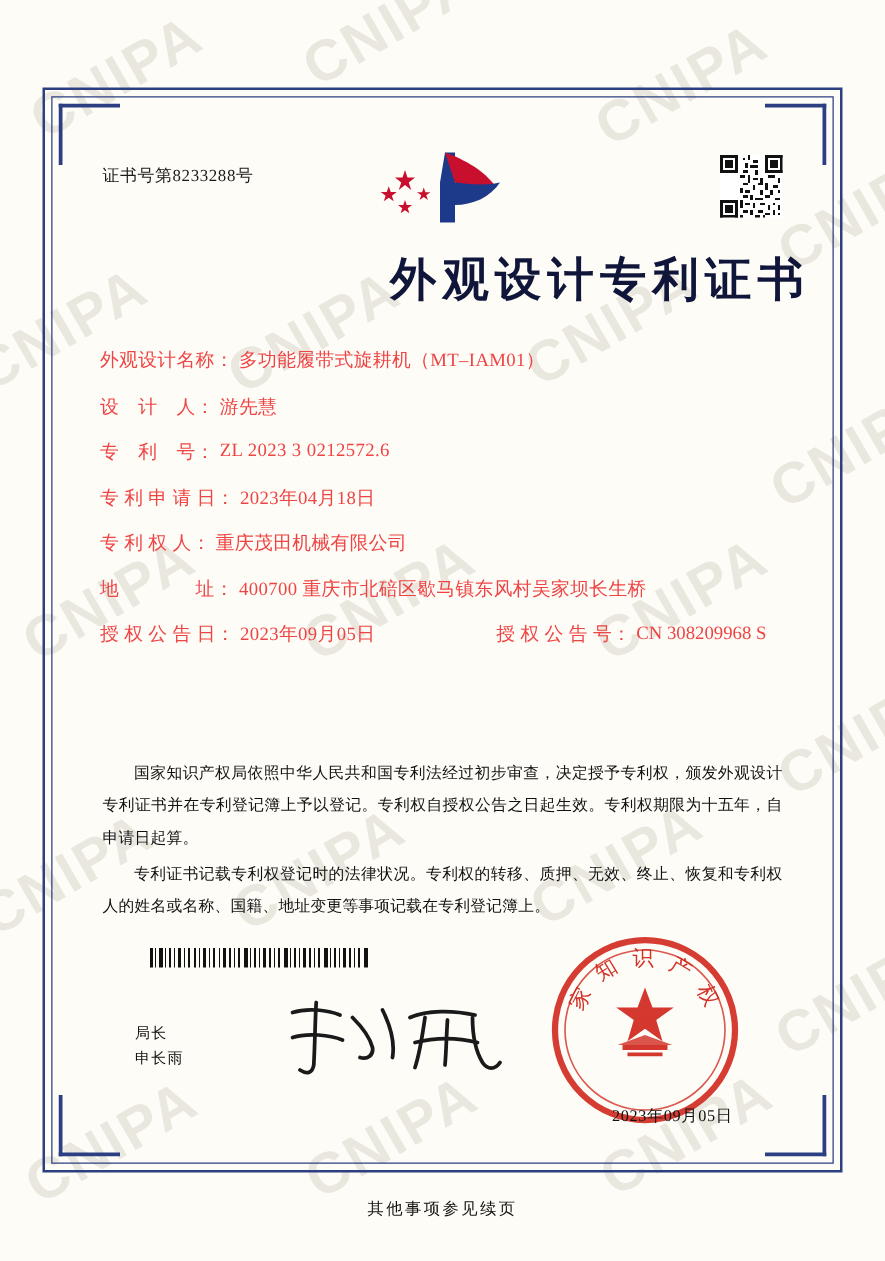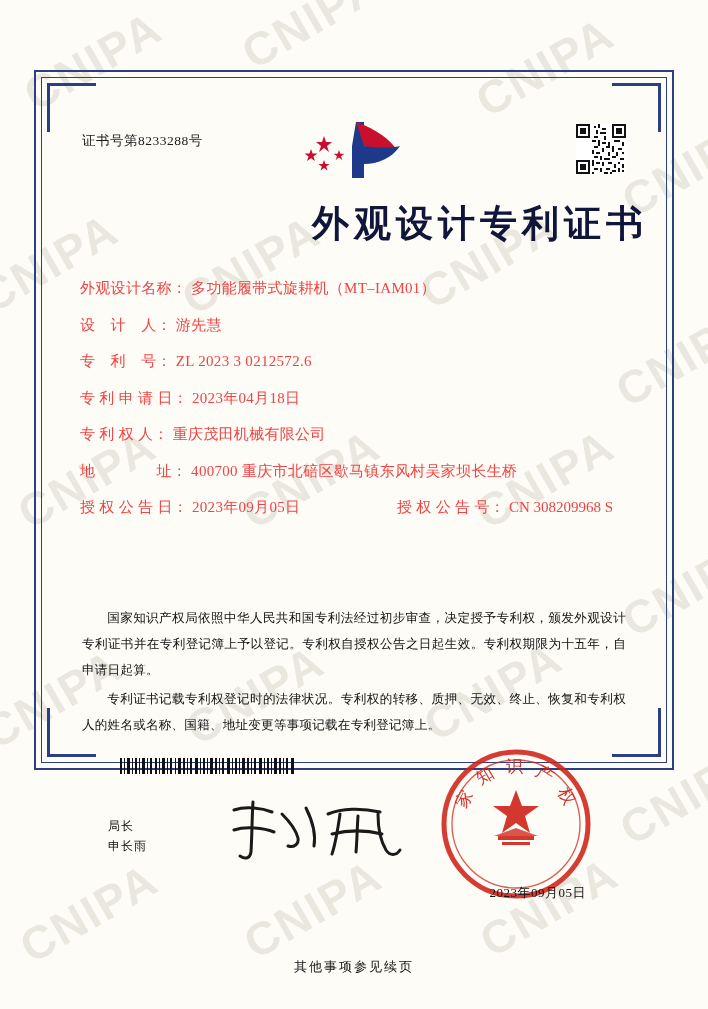--- a/index.html
+++ b/index.html
@@ -33,21 +33,21 @@
     white-space: nowrap;
     letter-spacing: 2px;
   }
 
   
   #certificate {
     position: absolute;
     left: 34px;
     top: 70px;
     width: 640px;
-    height: 700px;
+    height: 868px;
     border: 2px solid #2b3f82;
     box-sizing: border-box;
     z-index: 1;
   }
   #certificate::before {
     content: "";
     position: absolute;
     left: 5px; top: 5px; right: 5px; bottom: 5px;
     border: 1px solid #2b3f82;
     pointer-events: none;

